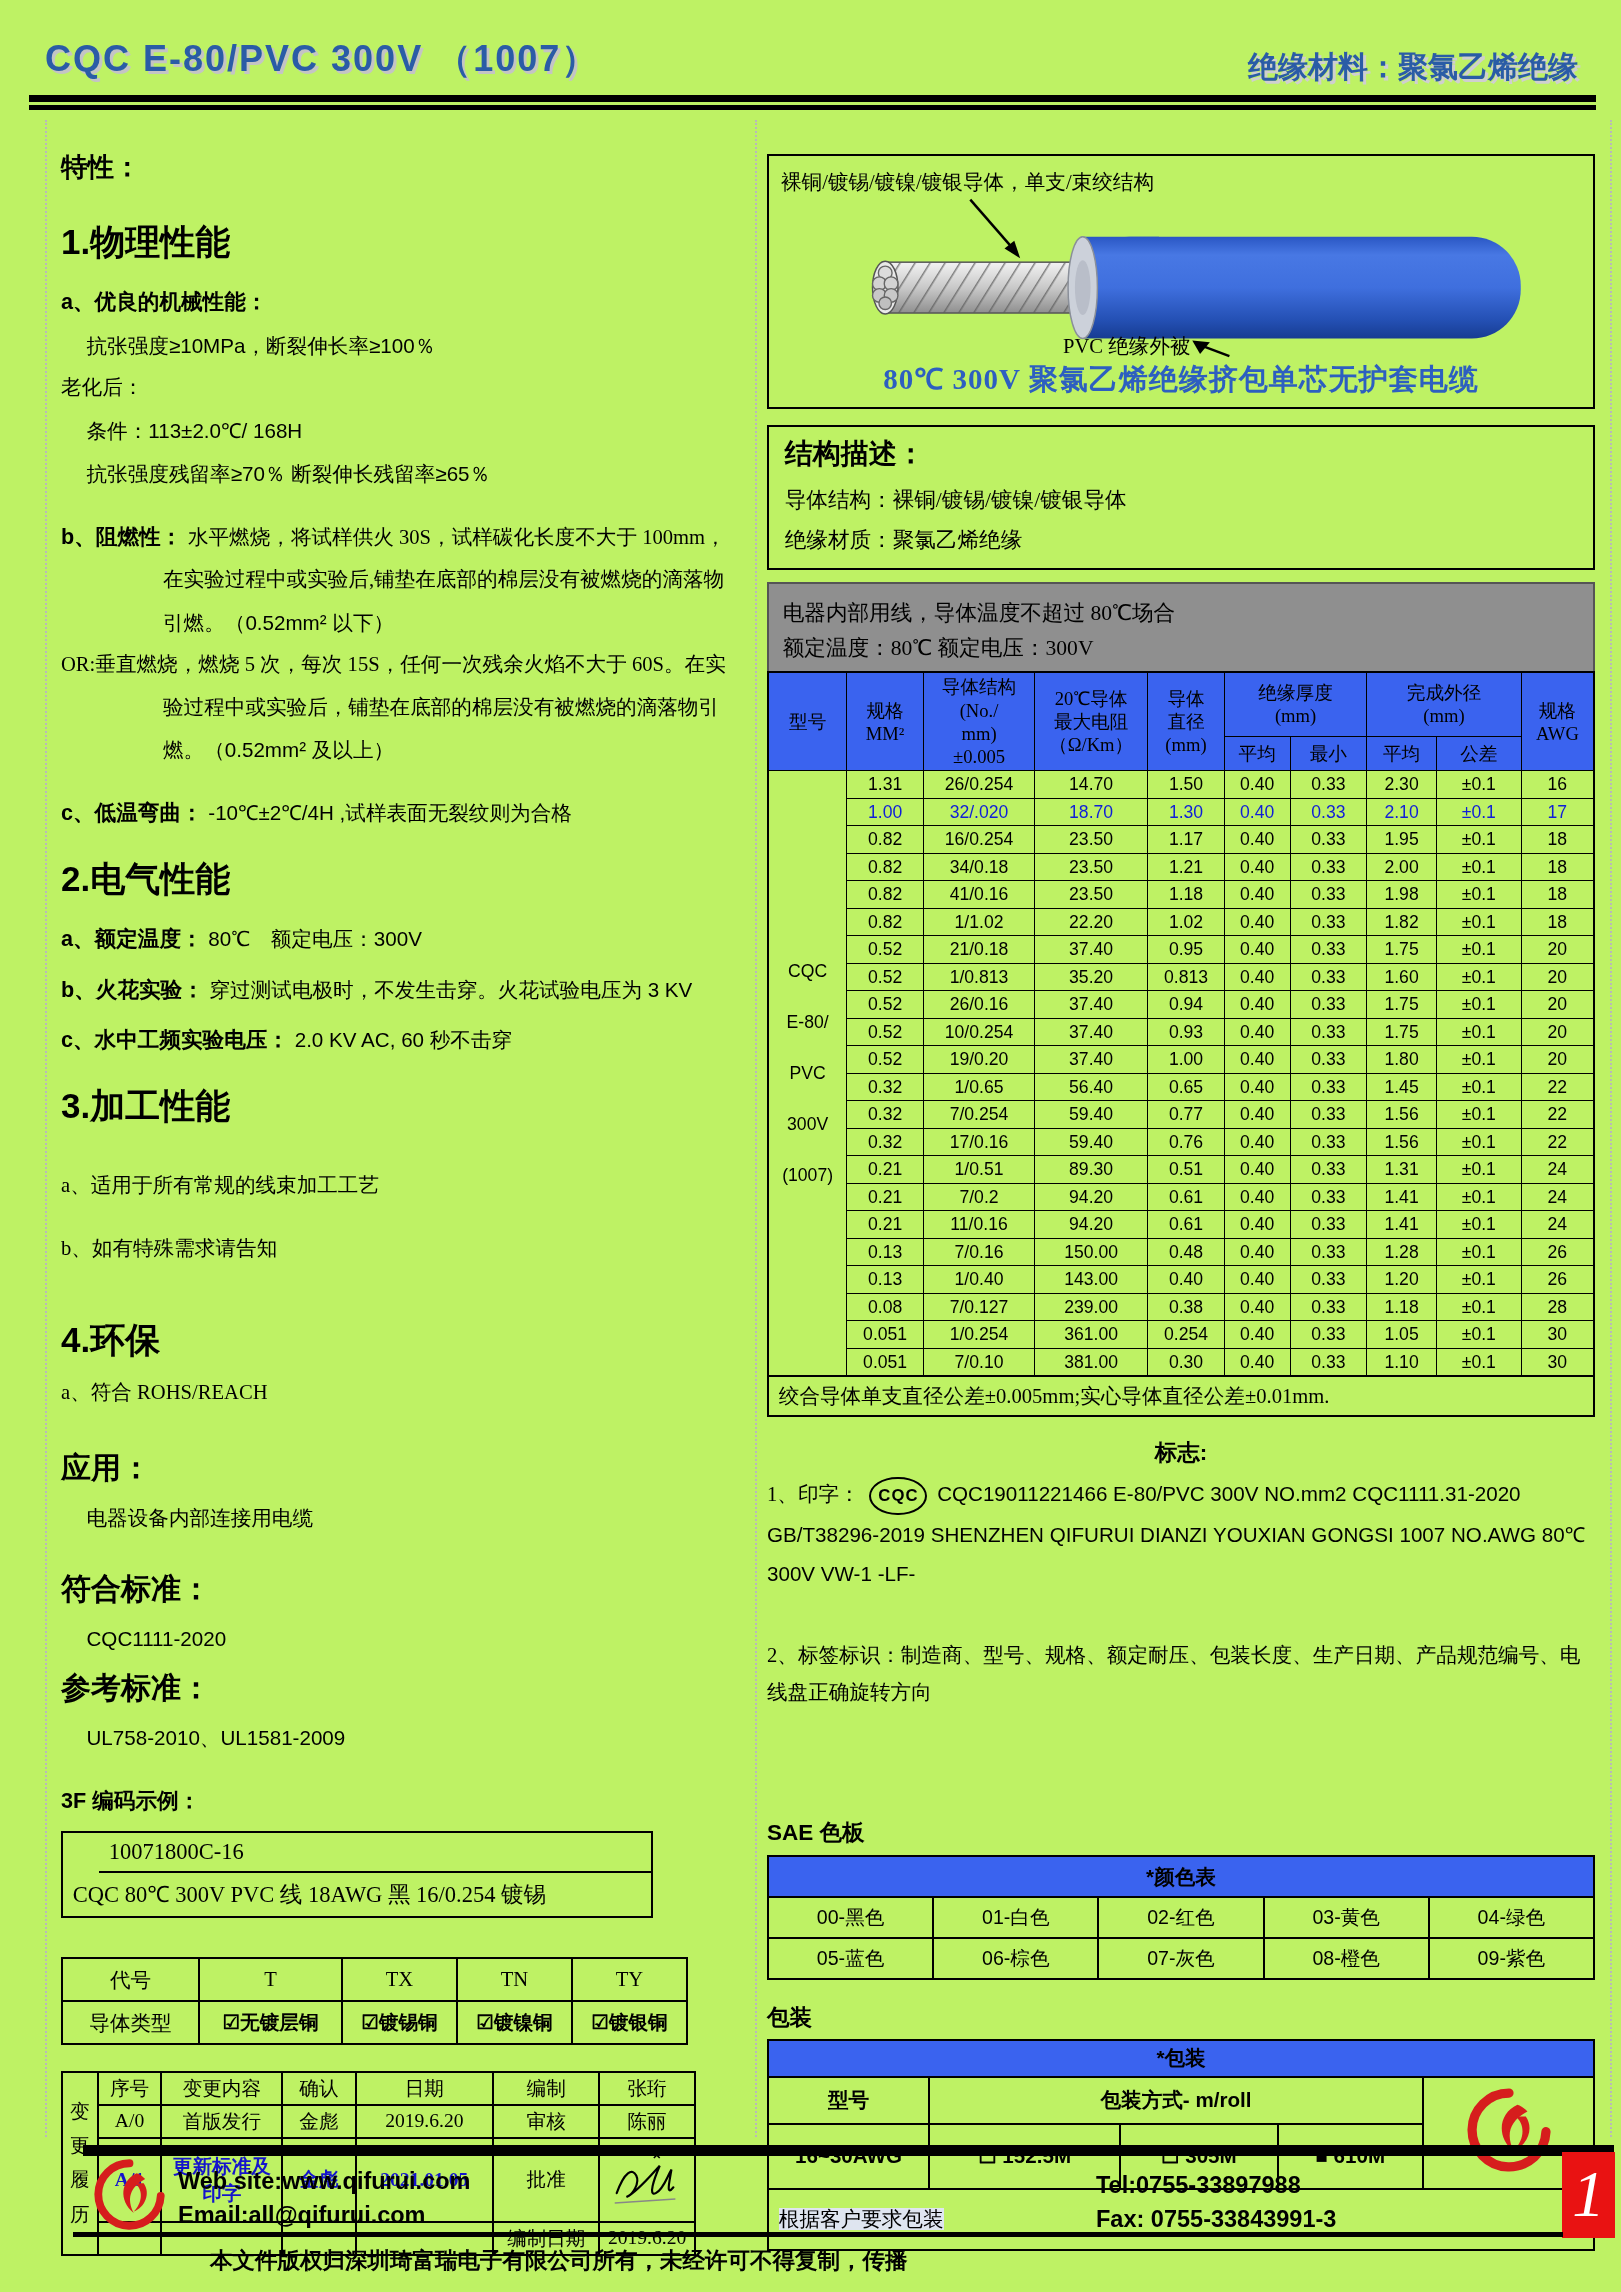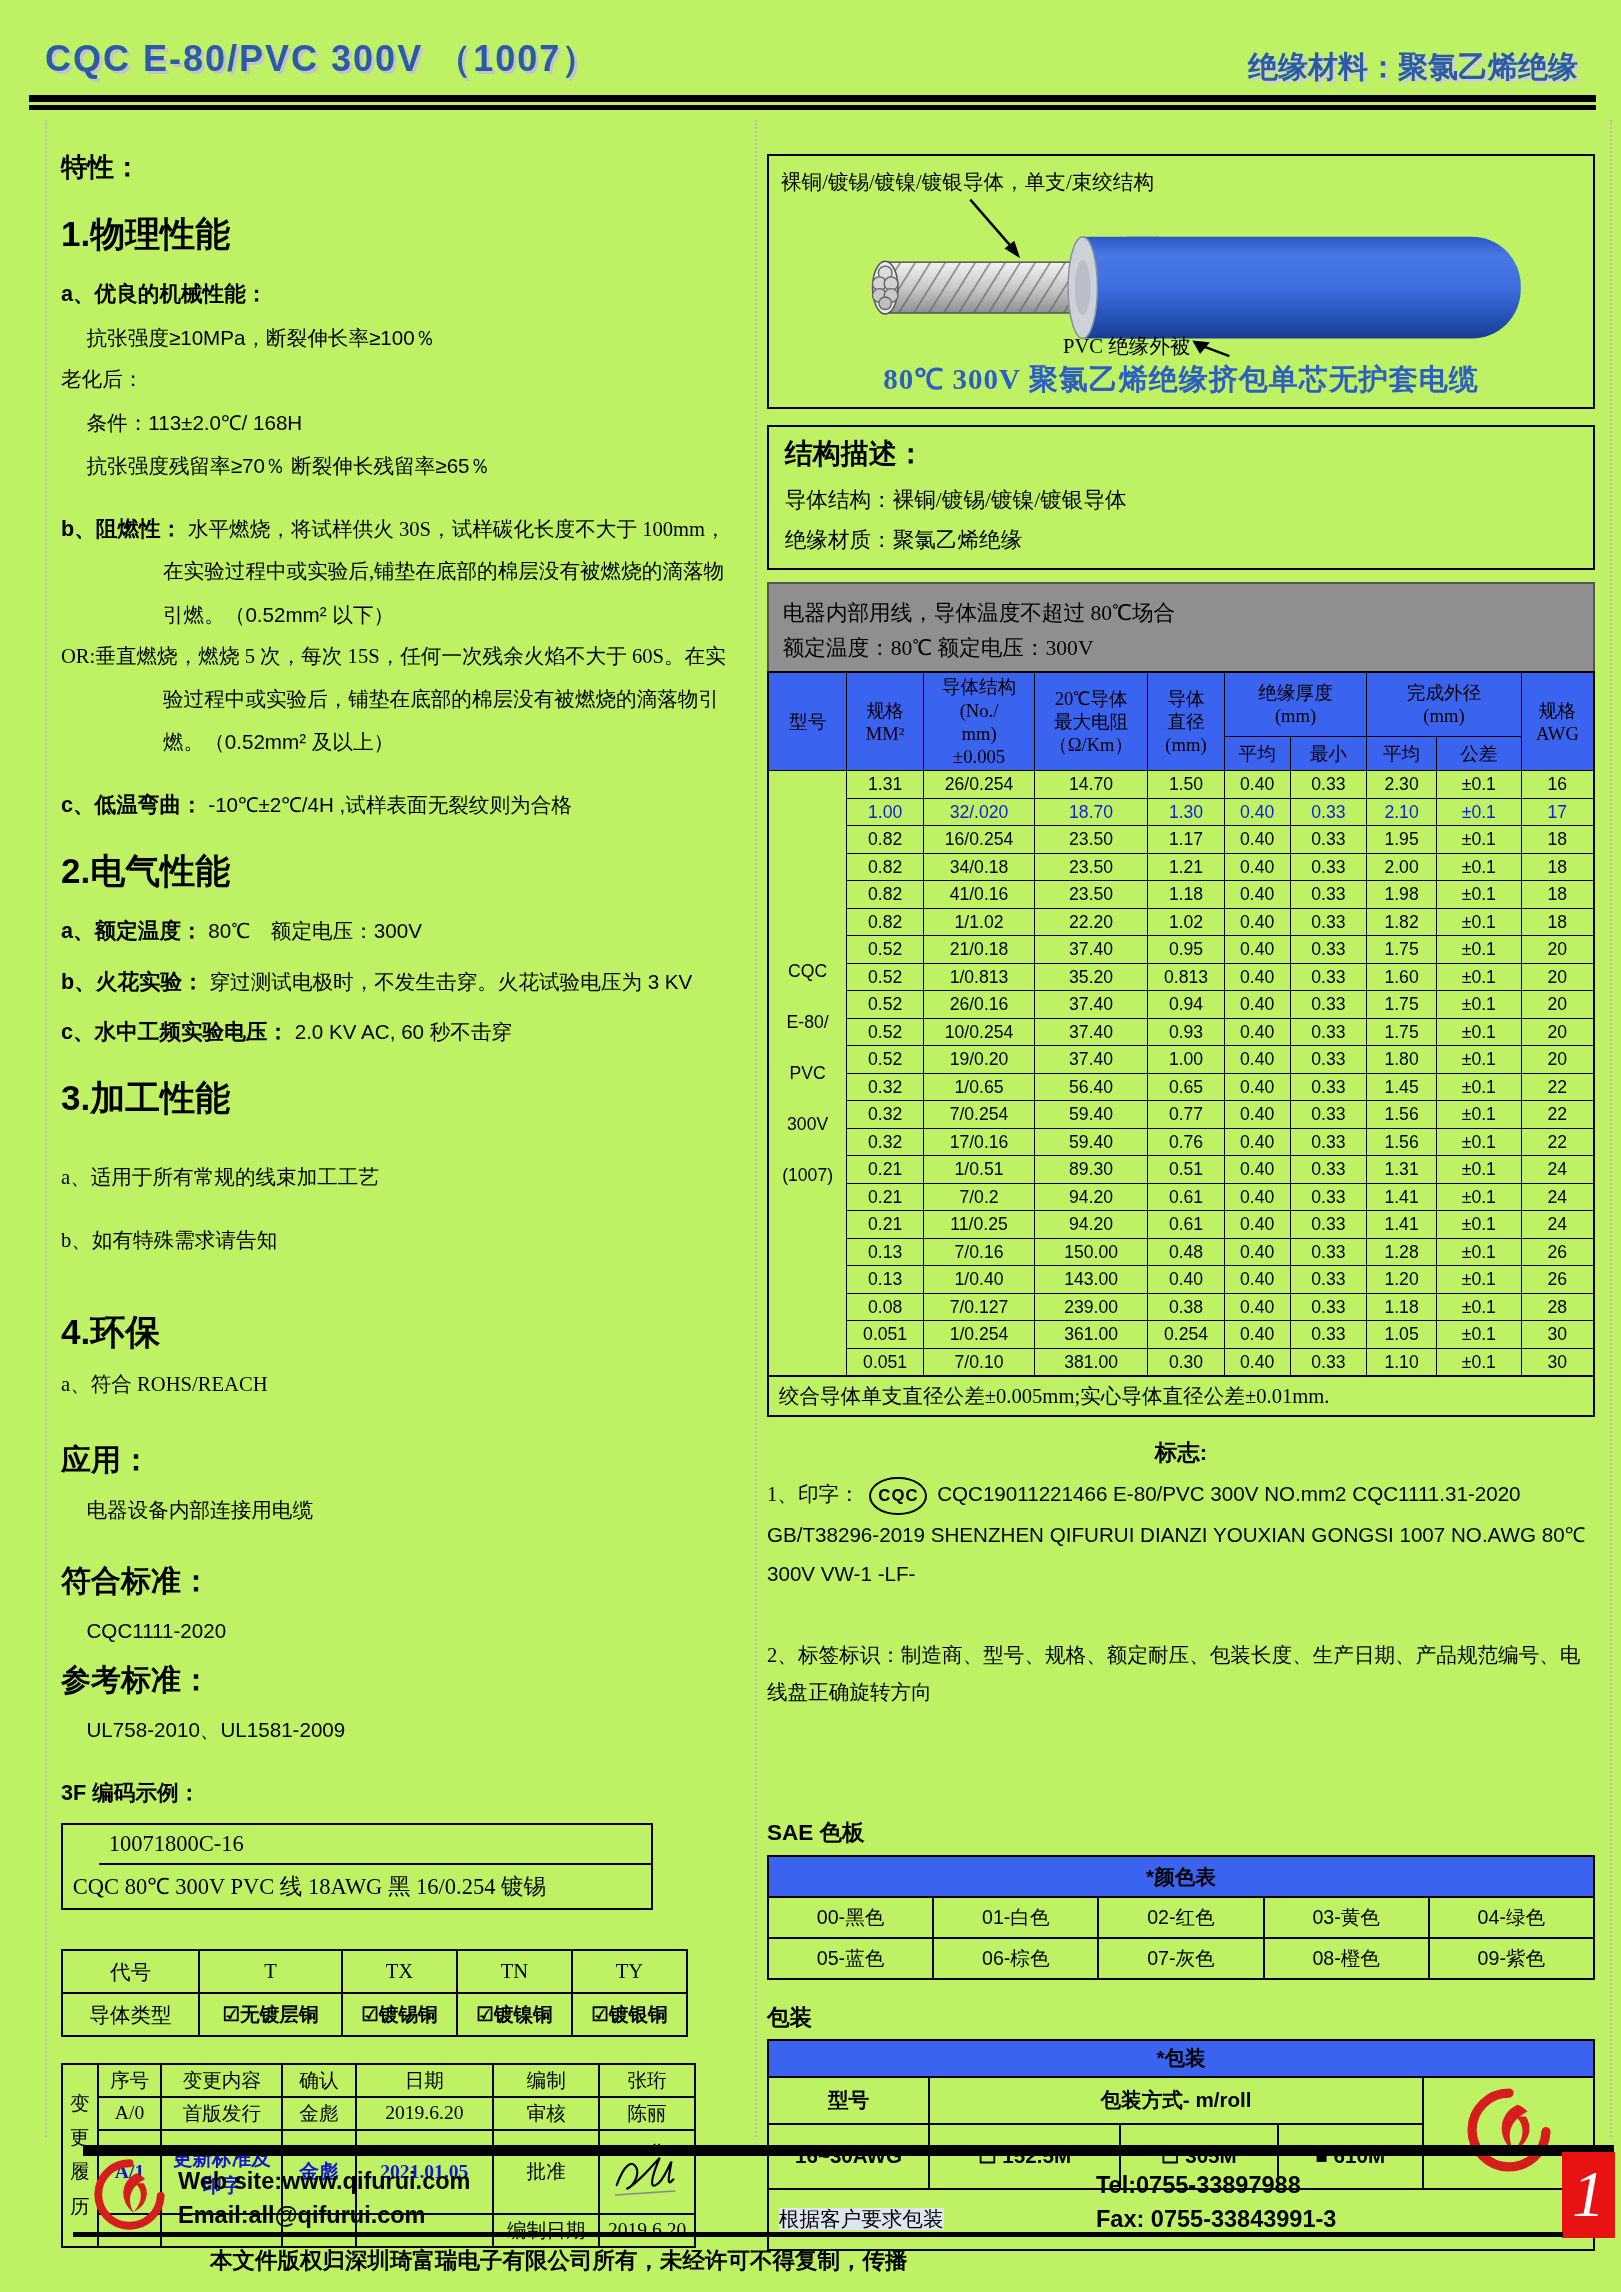--- a/index.html
+++ b/index.html
@@ -14,21 +14,21 @@
            color:#2a5ca6;text-shadow:2.9px 2.9px 0 #cfcfcf;}
   .rule-wrap{position:absolute;left:29px;right:25.5px;top:95px;}
   .rule1{height:6.9px;background:#000;}
   .rule2{height:4.9px;background:#000;margin-top:2.9px;}
 
   .vsep{position:absolute;top:120px;height:2017px;border-left:2px dotted #b9b9b9;}
 
   
   .col-left{position:absolute;left:61px;top:127px;width:688px;}
   .h-traits{font-size:26.5px;font-weight:bold;margin-top:21.6px;}
-  .h-big{font-size:35px;font-weight:bold;margin-top:26px;}
+  .h-big{font-size:35px;font-weight:bold;margin-top:34px;}
   .h-mid{font-size:30px;font-weight:bold;margin-top:42px;}
   .ln{font-size:20.6px;margin-top:16.7px;line-height:1.25;}
   .lbl{font-weight:bold;font-size:21.6px;}
   .ind1{padding-left:25.5px;}
   .ind2{padding-left:102px;}
   .mt30{margin-top:29px;} .mt38{margin-top:37px;} .mt44{margin-top:43px;} .mt24{margin-top:23.5px;}
 
   .code-box{margin-top:15.7px;width:588px;border:2px solid #000;font-family:"Liberation Serif",serif;}
   .code-box div{padding:5.9px 9.8px;font-size:22.5px;}
   .code-box div:first-child{border-bottom:2px solid #000;margin-left:36px;}
@@ -533,21 +533,21 @@
             <td>94.20</td>
             <td>0.61</td>
             <td>0.40</td>
             <td>0.33</td>
             <td>1.41</td>
             <td>±0.1</td>
             <td>24</td>
           </tr>
           <tr>
             <td>0.21</td>
-            <td>11/0.25</td>
+            <td>11/0.16</td>
             <td>94.20</td>
             <td>0.61</td>
             <td>0.40</td>
             <td>0.33</td>
             <td>1.41</td>
             <td>±0.1</td>
             <td>24</td>
           </tr>
           <tr>
             <td>0.13</td>

